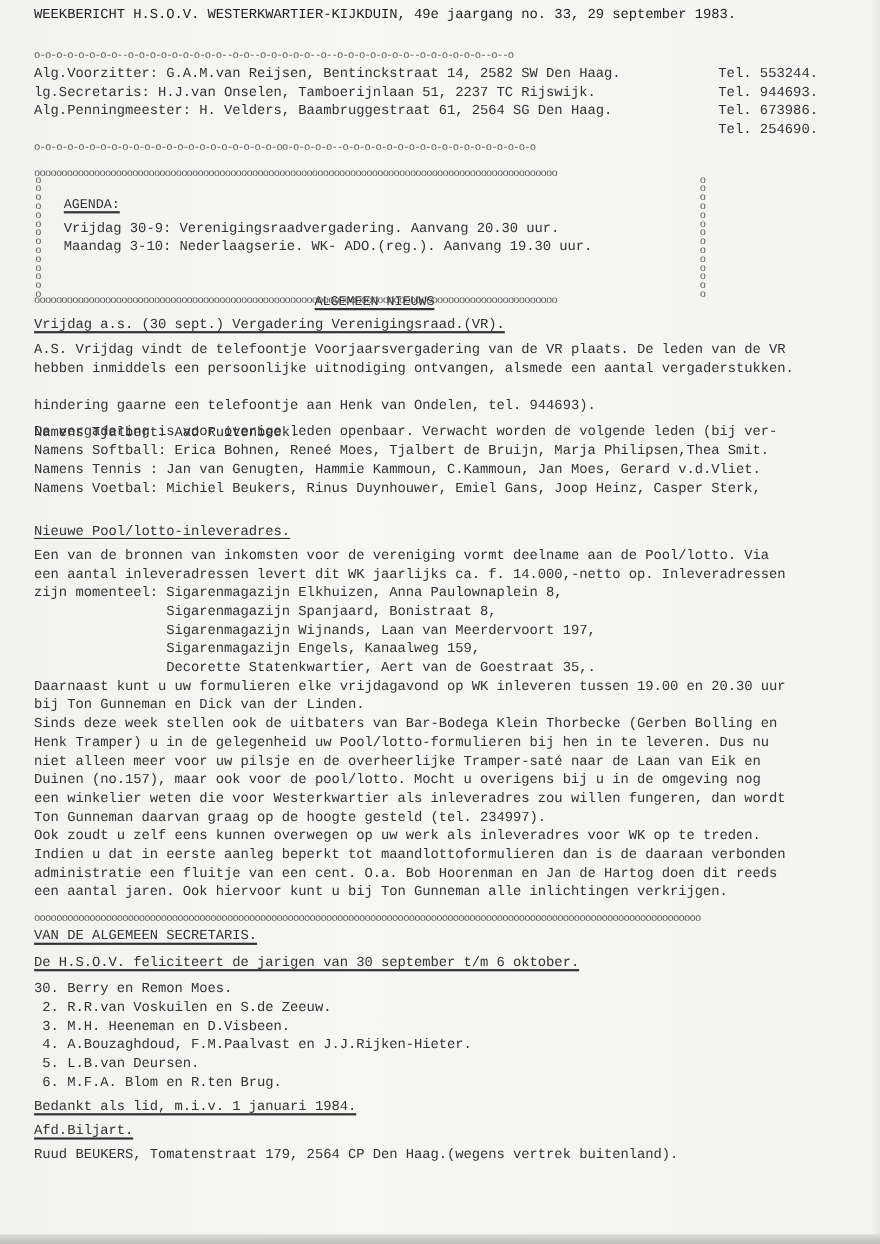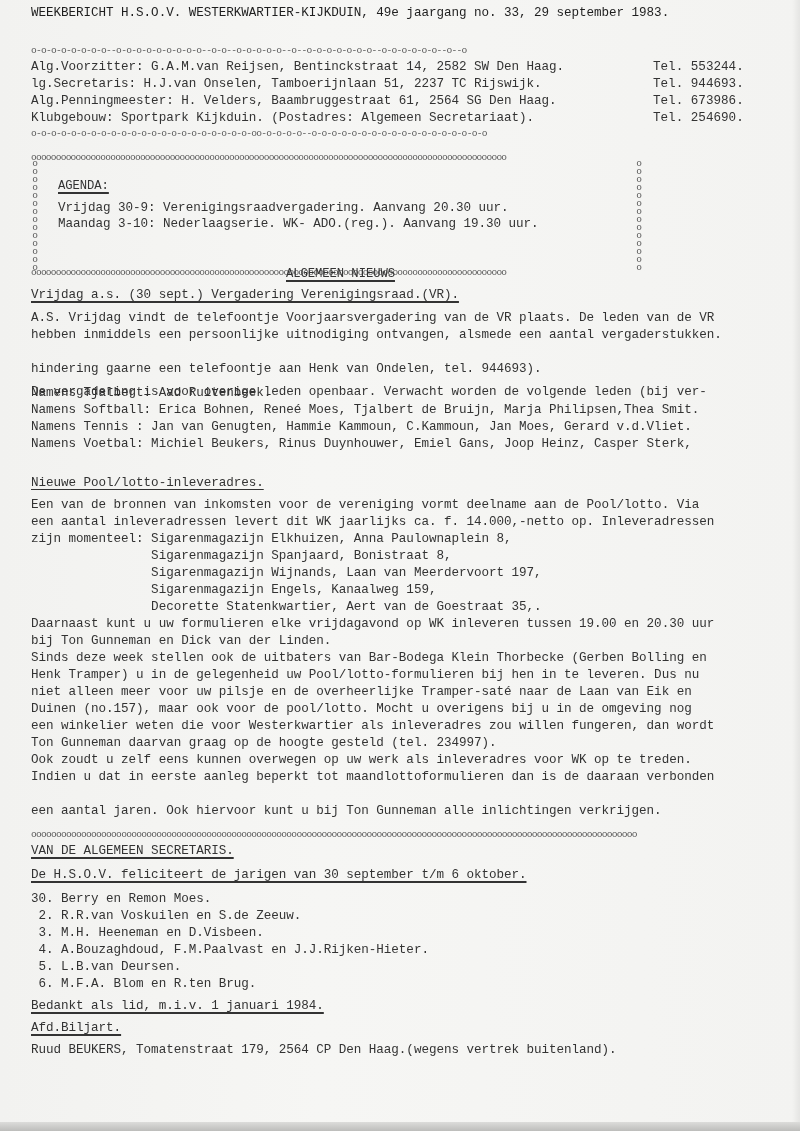--- a/index.html
+++ b/index.html
@@ -48,21 +48,20 @@
 
   <div class="ln dark" style="top:5px;">WEEKBERICHT H.S.O.V. WESTERKWARTIER-KIJKDUIN, 49e jaargang no. 33, 29 september 1983.</div>
   <div class="sep" style="top:45px;">o-o-o-o-o-o-o-o--o-o-o-o-o-o-o-o-o--o-o--o-o-o-o-o--o--o-o-o-o-o-o-o--o-o-o-o-o-o--o--o</div>
 
   <div class="ln" style="top:59px;">Alg.Voorzitter: G.A.M.van Reijsen, Bentinckstraat 14, 2582 SW Den Haag.</div>
   <div class="tel" style="top:59px;">Tel. 553244.</div>
   <div class="ln" style="top:76px;">lg.Secretaris: H.J.van Onselen, Tamboerijnlaan 51, 2237 TC Rijswijk.</div>
   <div class="tel" style="top:76px;">Tel. 944693.</div>
   <div class="ln" style="top:93px;">Alg.Penningmeester: H. Velders, Baambruggestraat 61, 2564 SG Den Haag.</div>
   <div class="tel" style="top:93px;">Tel. 673986.</div>
-  <div class="ln" style="top:110px;">Klubgebouw: Sportpark Kijkduin. (Postadres: Algemeen Secretariaat).</div>
   <div class="tel" style="top:110px;">Tel. 254690.</div>
   <div class="sep" style="top:128px;">o-o-o-o-o-o-o-o-o-o-o-o-o-o-o-o-o-o-o-o-o-o-oo-o-o-o-o--o-o-o-o-o-o-o-o-o-o-o-o-o-o-o-o-o-o</div>
 
   <div class="box-top" style="top:153px;">oooooooooooooooooooooooooooooooooooooooooooooooooooooooooooooooooooooooooooooooooooooooooooooooo</div>
   <div class="box-side" style="left:31px; top:160px;">o
 o
 o
 o
 o
 o
@@ -119,20 +118,21 @@
   <div class="ln" style="top:616px;">Daarnaast kunt u uw formulieren elke vrijdagavond op WK inleveren tussen 19.00 en 20.30 uur</div>
   <div class="ln" style="top:633px;">bij Ton Gunneman en Dick van der Linden.</div>
   <div class="ln" style="top:650px;">Sinds deze week stellen ook de uitbaters van Bar-Bodega Klein Thorbecke (Gerben Bolling en</div>
   <div class="ln" style="top:667px;">Henk Tramper) u in de gelegenheid uw Pool/lotto-formulieren bij hen in te leveren. Dus nu</div>
   <div class="ln" style="top:684px;">niet alleen meer voor uw pilsje en de overheerlijke Tramper-saté naar de Laan van Eik en</div>
   <div class="ln" style="top:701px;">Duinen (no.157), maar ook voor de pool/lotto. Mocht u overigens bij u in de omgeving nog</div>
   <div class="ln" style="top:718px;">een winkelier weten die voor Westerkwartier als inleveradres zou willen fungeren, dan wordt</div>
   <div class="ln" style="top:735px;">Ton Gunneman daarvan graag op de hoogte gesteld (tel. 234997).</div>
   <div class="ln" style="top:752px;">Ook zoudt u zelf eens kunnen overwegen op uw werk als inleveradres voor WK op te treden.</div>
   <div class="ln" style="top:769px;">Indien u dat in eerste aanleg beperkt tot maandlottoformulieren dan is de daaraan verbonden</div>
+  <div class="ln" style="top:786px;">administratie een fluitje van een cent. O.a. Bob Hoorenman en Jan de Hartog doen dit reeds</div>
   <div class="ln" style="top:803px;">een aantal jaren. Ook hiervoor kunt u bij Ton Gunneman alle inlichtingen verkrijgen.</div>
 
   <div class="sep" style="top:829px; width:755px;">ooooooooooooooooooooooooooooooooooooooooooooooooooooooooooooooooooooooooooooooooooooooooooooooooooooooooooooooooooooooooo</div>
 
   <div class="ln u" style="top:843px;">VAN DE ALGEMEEN SECRETARIS.</div>
   <div class="ln u" style="top:867px;">De H.S.O.V. feliciteert de jarigen van 30 september t/m 6 oktober.</div>
 
   <div class="ln" style="top:891px;">30. Berry en Remon Moes.</div>
   <div class="ln" style="top:908px;"> 2. R.R.van Voskuilen en S.de Zeeuw.</div>
   <div class="ln" style="top:925px;"> 3. M.H. Heeneman en D.Visbeen.</div>

